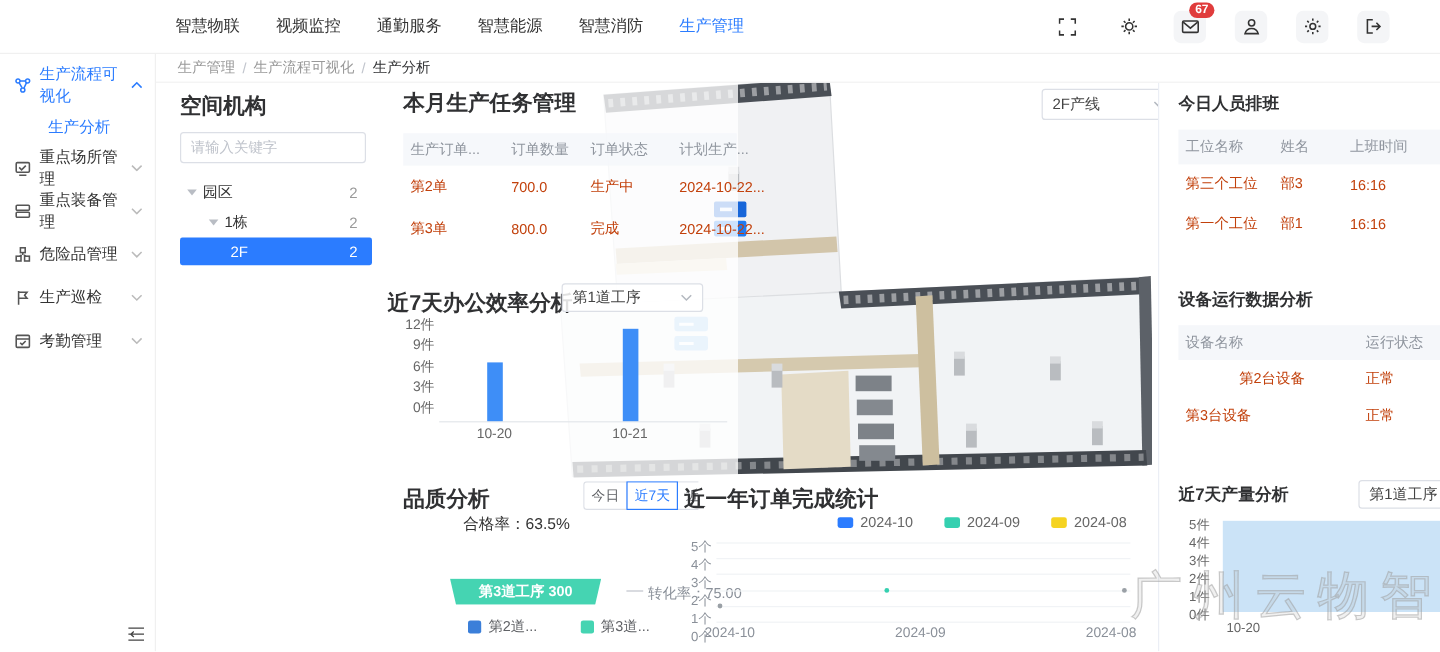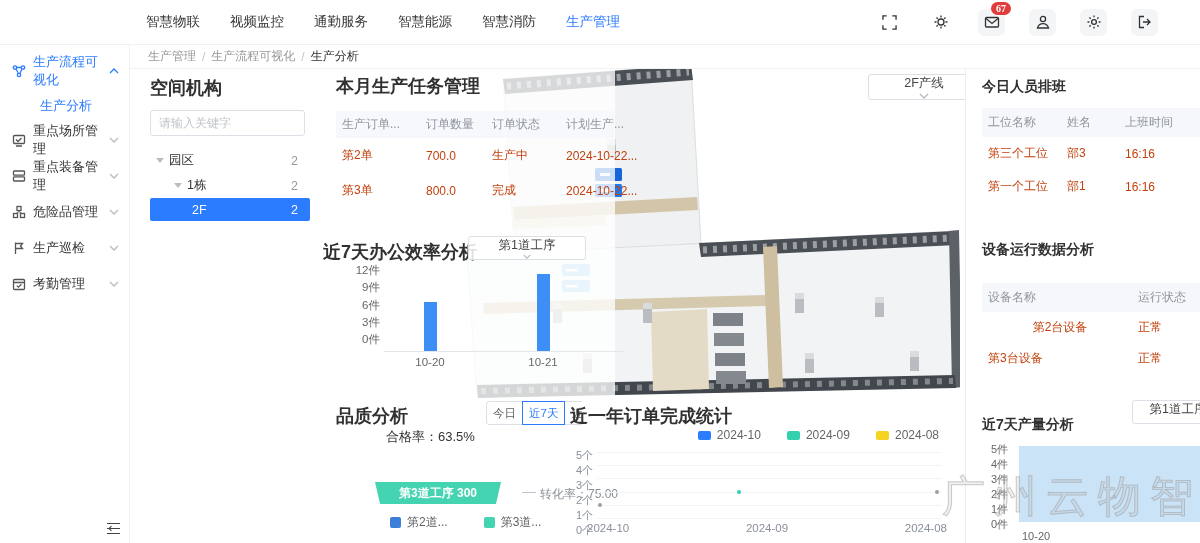--- a/index.html
+++ b/index.html
@@ -5,21 +5,21 @@
   * { box-sizing: border-box; margin:0; padding:0; }
   html,body { width:1200px; height:543px; }
   body { font-family:"Liberation Sans","DejaVu Sans",sans-serif; background:#fff; }
   .page { position:relative; width:1200px; height:543px; background:#fff; overflow:hidden; color:#303133; font-size:13px; }
 
   
   .topbar { position:absolute; top:0; left:0; right:0; height:45px; background:#fff; border-bottom:1px solid #f0f0f0; display:flex; align-items:center; z-index:40; }
   .nav { display:flex; gap:30px; margin-left:146px; font-size:13.5px; color:#333; }
   .nav-item { cursor:pointer; white-space:nowrap; }
   .nav-item.active { color:#2b7cff; }
-  .top-icons { margin-left:auto; margin-right:42px; display:flex; gap:24px; align-items:center;font-family:Liberation Serif, serif; }
+  .top-icons { margin-left:auto; margin-right:42px; display:flex; gap:24px; align-items:center; }
   .icon-btn { width:27px; height:27px; border-radius:6px; display:flex; align-items:center; justify-content:center; position:relative; }
   .icon-btn.bg { background:#f4f5f7; }
   .badge { position:absolute; top:-7px; left:13px; background:#e03c3c; color:#fff; font-size:10px; font-weight:bold; border-radius:8px; padding:0 5px; line-height:13px; z-index:2; }
 
   
   .sidebar { position:absolute; top:45px; left:0; width:130px; bottom:0; background:#fff; border-right:1px solid #f0f0f0; z-index:35; padding-top:8px; }
   .side-item { display:flex; align-items:center; gap:7px; padding:0 10px 0 12px; height:36px; font-size:13px; color:#333; cursor:pointer; }
   .side-item .chev { margin-left:auto; }
   .side-item.active { color:#2b7cff; }
   .side-item.active svg { stroke:#2b7cff; }
@@ -32,21 +32,21 @@
   .breadcrumb { position:absolute; top:45px; left:130px; right:0; height:24px; background:#fff; border-bottom:1px solid #f2f2f2; display:flex; align-items:center; padding-left:18px; font-size:12px; color:#999; z-index:30; }
   .breadcrumb .sep { margin:0 6px; color:#c0c4cc; }
   .breadcrumb .crumb.last { color:#303133; }
 
   
   .floorplan { position:absolute; left:455px; top:57px; width:505px; height:345px; z-index:1; }
   .wash { position:absolute; left:455px; top:57px; width:160px; height:343px; background:rgba(255,255,255,0.78); z-index:2; }
 
   
   .panel-title { font-size:18px; font-weight:bold; color:#303133; white-space:nowrap; }
-  .select-box { display:flex; align-items:center; justify-content:space-between; border:1px solid #dcdfe6; border-radius:3px; background:#fff; font-size:12.5px; color:#444; padding:0 8px; cursor:pointer;flex-direction:column; }
+  .select-box { display:flex; align-items:center; justify-content:space-between; border:1px solid #dcdfe6; border-radius:3px; background:#fff; font-size:12.5px; color:#444; padding:0 8px; cursor:pointer; }
   .t-head { display:flex; background:#f5f7fa; height:28px; align-items:center; color:#8f959e; font-size:12px; }
   .t-row  { display:flex; height:33px; align-items:center; font-size:12px; color:#c2410c; }
   .t-cell { padding-left:6px; white-space:nowrap; overflow:hidden; flex:none; }
 
   
   .space-panel { position:absolute; left:150px; top:76px; width:160px; z-index:8; }
   .space-panel input { margin-top:10px; width:155px; height:26px; border:1px solid #dcdfe6; border-radius:3px; padding:0 8px; font-size:12px; color:#333; outline:none; }
   .space-panel input::placeholder { color:#c0c4cc; }
   .tree { margin-top:12px; }
   .tree-row { display:flex; align-items:center; height:25px; font-size:12.5px; color:#333; cursor:pointer; padding-right:12px; }
@@ -59,21 +59,21 @@
   .task-panel { position:absolute; left:336px; top:74px; width:278px; z-index:5; }
   .task-panel .t-head { background:rgba(245,247,250,0.85); height:27px; margin-top:13px; }
   .task-panel .t-row { height:35px; background:transparent; }
 
   
   .line-select { position:absolute; left:868px; top:74px; width:112px; height:26px; z-index:6; }
 
   
   .eff-title { position:absolute; left:323px; top:240px; z-index:5; }
   .eff-select { position:absolute; left:468px; top:236px; width:118px; height:24px; background:rgba(255,255,255,0.85); z-index:5; }
-  .eff-chart { position:absolute; left:354px; top:268px; width:270px; height:84px; display:flex; z-index:5;align-items:center; }
+  .eff-chart { position:absolute; left:336px; top:268px; width:270px; height:84px; display:flex; z-index:5;align-items:center; }
   .eff-yticks { width:30px; height:84px; display:flex; flex-direction:column; justify-content:space-between; align-items:flex-end; font-size:11.5px; color:#666; padding-right:4px; transform:translateY(-5px); }
   .eff-plot { position:relative; flex:1; height:84px; border-bottom:1px solid #e3e6ea; }
   .eff-bar { position:absolute; bottom:0; width:13px; background:#3e8ef7; }
   .eff-xlabel { position:absolute; top:88px; width:46px; text-align:center; font-size:11.5px; color:#666; }
 
   
   .q-title { position:absolute; left:336px; top:404px; z-index:5; }
   .seg-wrap { position:absolute; left:486px; top:401px; width:96px; height:24px; overflow:hidden; display:flex; z-index:5; }
   .seg-btn { height:24px; padding:0 6px; border:1px solid #dcdfe6; background:#fff; font-size:11.5px; color:#606266; display:flex; align-items:center; white-space:nowrap; margin-left:-1px; cursor:pointer; flex:none; }
   .seg-btn:first-child { border-radius:3px 0 0 3px; margin-left:0; }
@@ -98,21 +98,21 @@
   .ord-dot { position:absolute; width:4px; height:4px; border-radius:50%; }
   .ord-xlabels { position:absolute; left:20px; right:0; top:122px; display:flex; justify-content:space-between; font-size:11.5px; color:#8a9099; }
 
   
   .rcol { position:absolute; left:965px; top:68px; width:235px; bottom:0; background:#fff; border-left:1px solid #ebeef5; z-index:7; padding:10px 0 0 16px; }
   .rcol .t-head { height:29px; width:250px; }
   .rcol .t-row { height:33px; width:250px; }
   .rcol-title { font-size:14px; font-weight:bold; color:#303133; }
   .sched-table { margin-top:12px; }
   .dev-title { margin-top:38px; }
-  .dev-table { margin-top:24px; }
+  .dev-table { margin-top:12px; }
   .dev-table .t-row { height:31px; }
   .out-title { margin-top:42px; }
   .out-chart { position:relative; margin-top:8px; height:110px; }
   .out-yticks { position:absolute; left:0; top:0; width:26px; height:84px; display:flex; flex-direction:column; justify-content:space-between; align-items:flex-end; font-size:11px; color:#666; }
   .out-area { position:absolute; left:37px; top:4px; width:182px; height:76px; background:#cbe3f7; }
   .out-xlabel { position:absolute; left:40px; top:88px; font-size:11px; color:#666; }
   .out-select { position:absolute; left:1132px; top:400px; width:92px; height:24px; z-index:8; }
 
   .watermark { position:absolute; left:942px; top:468px; font-size:43px; letter-spacing:9px; white-space:nowrap; color:rgba(170,170,170,0.18); -webkit-text-stroke:1px rgba(160,160,160,0.55); z-index:9; pointer-events:none; }
 

